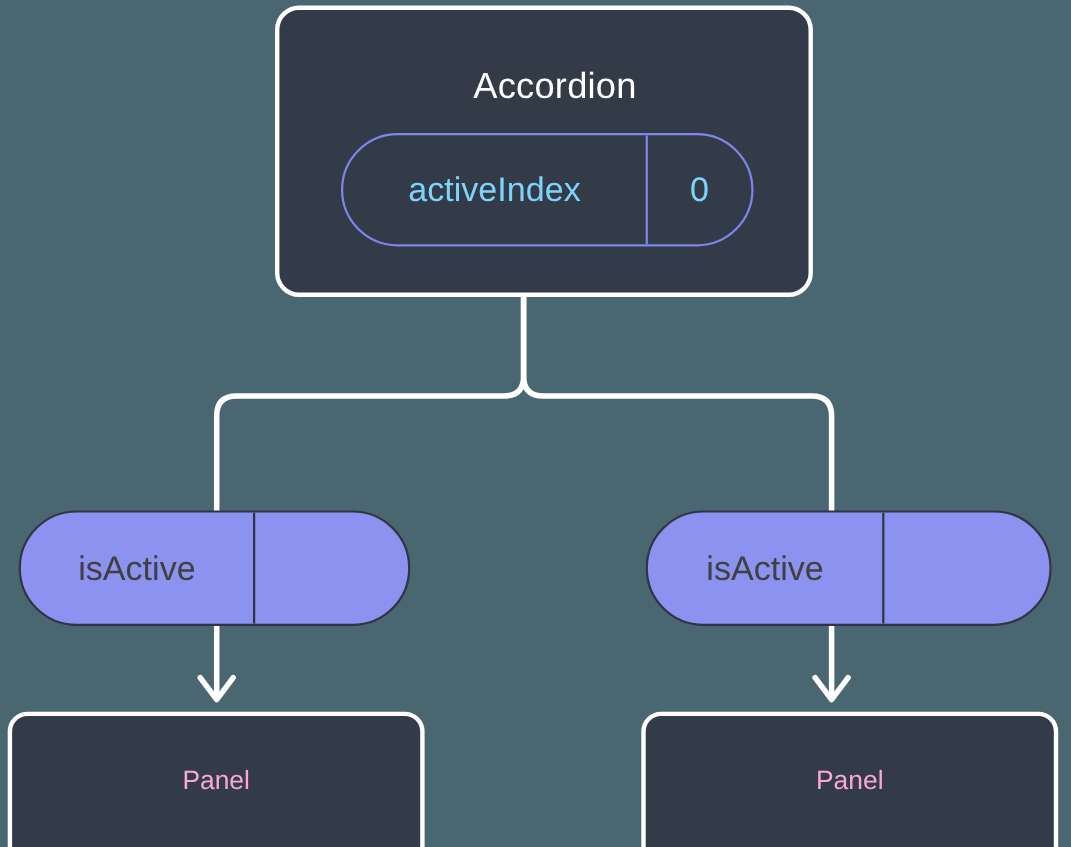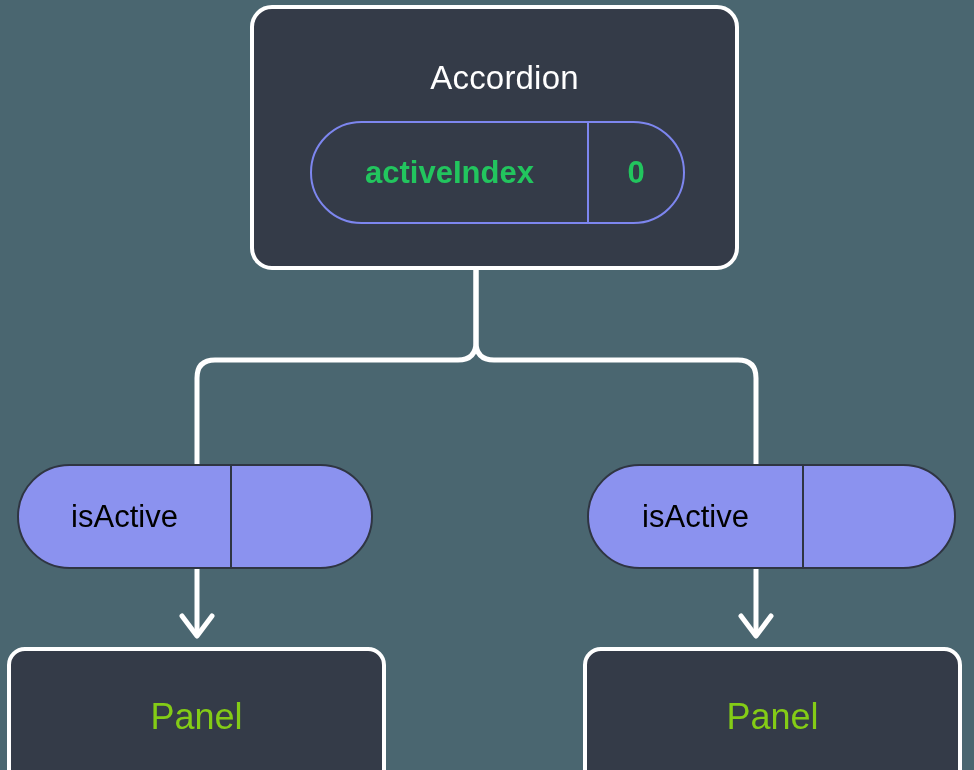--- a/index.html
+++ b/index.html
@@ -76,24 +76,23 @@
     display: flex;
     align-items: stretch;
     overflow: hidden;
   }
 
   #activeindex-pill .pill-key,
   #activeindex-pill .pill-val {
     display: flex;
     align-items: center;
     justify-content: center;
-    color: #22c55e;
+    color: #7dd3fc;
     font-size: 31px;
     white-space: nowrap;
-    font-weight: bold;
   }
 
   #activeindex-pill .pill-key {
     width: 277px;
     border-right: 2px solid #7d86ef;
   }
 
   #activeindex-pill .pill-val {
     flex: 1;
   }
@@ -109,21 +108,21 @@
     display: flex;
     align-items: stretch;
     overflow: hidden;
   }
 
   .state-pill .pill-key,
   .state-pill .pill-val {
     display: flex;
     align-items: center;
     justify-content: center;
-    color: #000000;
+    color: #404040;
     font-size: 31px;
     white-space: nowrap;
     text-align: center;
   }
 
   .state-pill .pill-key {
     border-right: 2px solid #2f3542;
   }
 
   .state-pill .pill-val { flex: 1; }
@@ -145,22 +144,22 @@
 
   #panel-left  { left: 7px; }
   #panel-right { left: 583px; }
 
   .panel-label {
     position: absolute;
     left: 0;
     top: 45px;
     width: 100%;
     text-align: center;
-    color: #84cc16;
-    font-size: 36px;
+    color: #f9a8d4;
+    font-size: 24px;
     white-space: nowrap;
   }
 </style>
 </head>
 <body>
 
 <div id="diagram-root">
 
   <svg id="connector-layer" viewBox="0 0 974 770" width="974" height="770" xmlns="http://www.w3.org/2000/svg">
 

